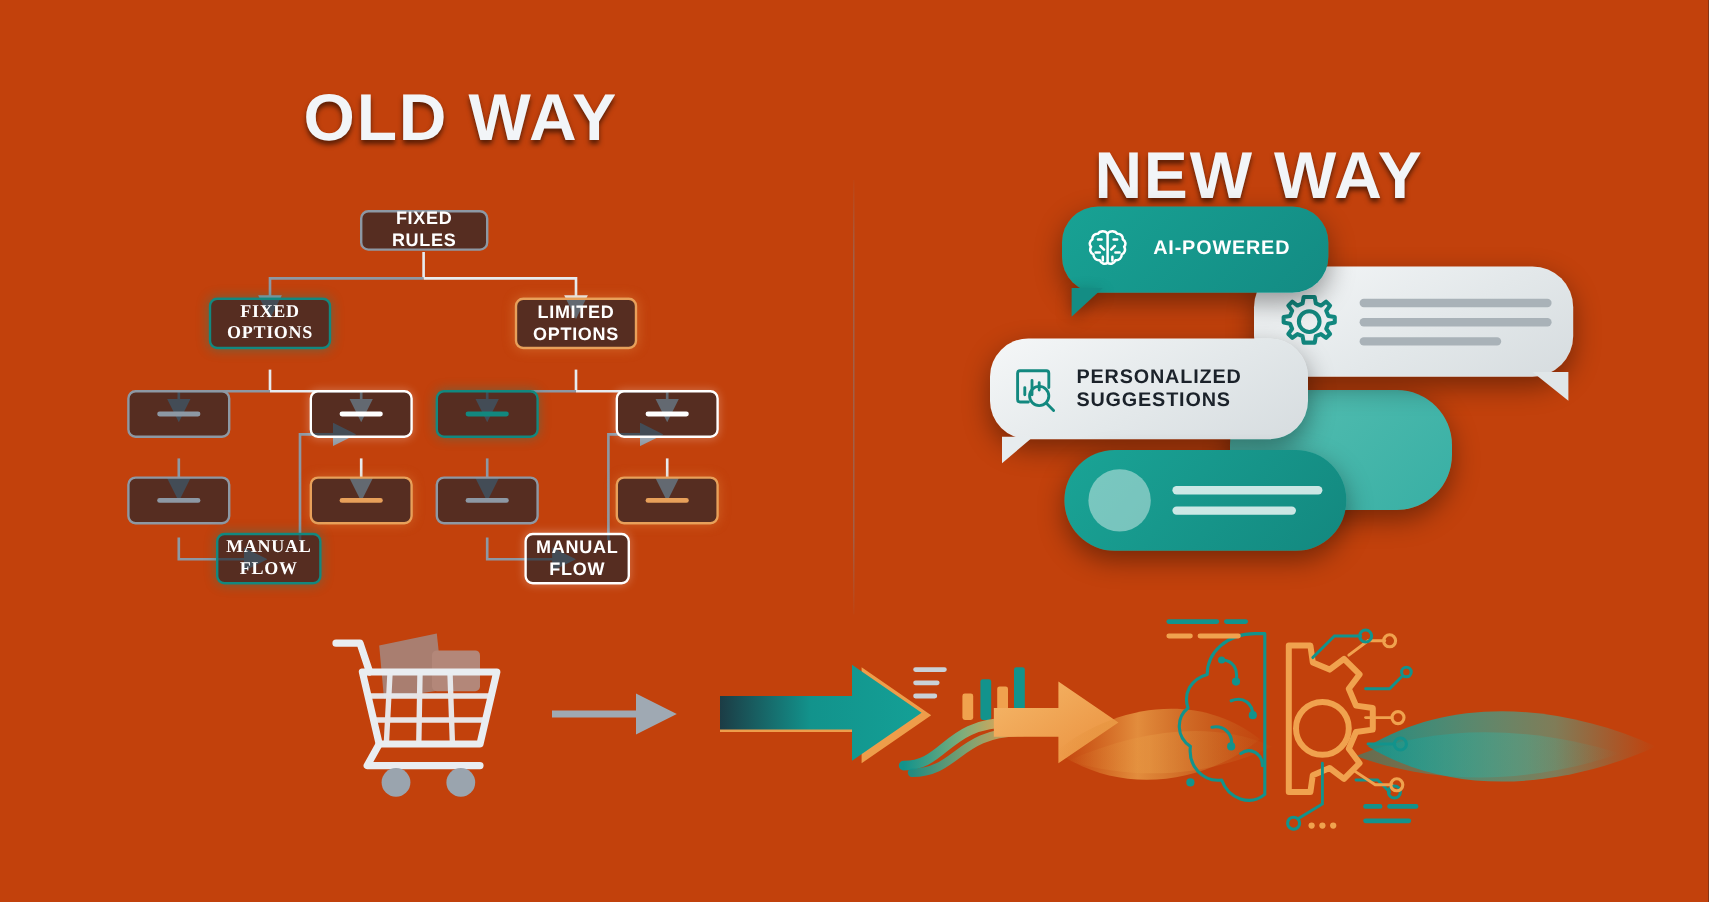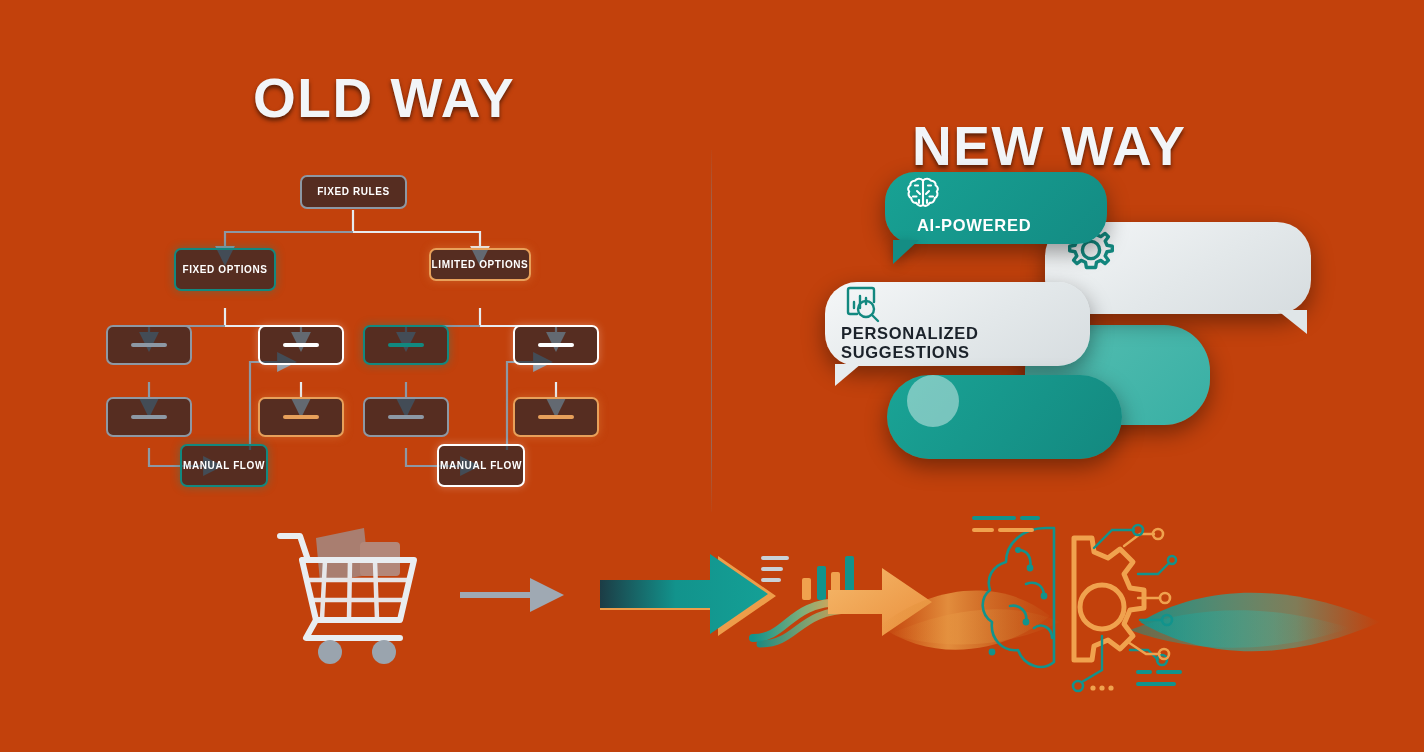--- a/index.html
+++ b/index.html
@@ -56,50 +56,49 @@
     border-radius: 7px;
     border: 2.5px solid #8d98a4;
     display: flex;
     align-items: center;
     justify-content: center;
     text-align: center;
     color: #ffffff;
     background: rgba(28,36,44,0.65);
   }
   .fnode .label {
-    font-size: 10px;
+    font-size: 15px;
     font-weight: bold;
     letter-spacing: 0.6px;
     line-height: 1.18;
   }
   .fnode .bar {
     width: 44%;
     height: 4.5px;
     border-radius: 3px;
     background: #8d98a4;
   }
-  .fnode.teal  { border-color: #12887f; box-shadow: 0 0 10px rgba(18,136,127,0.45); }
+  .fnode.teal  { border-color: #12887f; box-shadow: 0 0 10px rgba(18,136,127,0.45); font-family: Liberation Serif, serif; }
   .fnode.teal .bar { background: #12887f; }
   .fnode.orange{ border-color: #e8a05a; box-shadow: 0 0 10px rgba(232,160,90,0.35); }
   .fnode.orange .bar { background: #e8a05a; }
   .fnode.white { border-color: #ffffff; box-shadow: 0 0 8px rgba(255,255,255,0.28); }
   .fnode.white .bar { background: #ffffff; }
   .fnode.grey  { border-color: #8d98a4; }
 
   
   #bubbles { position: absolute; left: 820px; top: 160px; width: 500px; height: 320px; }
 
   .bubble {
     position: absolute;
     box-sizing: border-box;
     display: flex;
-    align-items: flex-start;
+    align-items: center;
     border-radius: 30px;
     box-shadow: 0 8px 22px rgba(0,0,0,0.40);
-    flex-direction: column;
   }
   .bubble .btext {
     font-size: 16.5px;
     font-weight: bold;
     letter-spacing: 0.7px;
     line-height: 1.16;
     white-space: pre-line;
   }
   .bubble-teal {
     background: linear-gradient(135deg, #18a294 0%, #138b83 100%);
@@ -203,21 +202,21 @@
     </svg>
 
     <div class="fnode grey" style="left:205px; top:15px; width:107px; height:34px;">
       <span class="label">FIXED RULES</span>
     </div>
 
     <div class="fnode teal" style="left:79px; top:88px; width:102px; height:43px;">
       <span class="label">FIXED
 OPTIONS</span>
     </div>
-    <div class="fnode orange" style="left:334px; top:88px; width:102px; height:33px;">
+    <div class="fnode orange" style="left:334px; top:88px; width:102px; height:43px;">
       <span class="label">LIMITED
 OPTIONS</span>
     </div>
 
     <div class="fnode grey" style="left:11px;  top:165px; width:86px; height:40px;">
         <span class="bar"></span>
       </div>
     <div class="fnode white" style="left:163px; top:165px; width:86px; height:40px;">
         <span class="bar"></span>
       </div>
@@ -293,21 +292,21 @@
       <span class="glyph-svg" style="position:relative; width:42px; height:42px; flex:0 0 42px; display:block;">
         <svg width="42" height="42" viewBox="0 0 42 42">
           <g fill="none" stroke="#12887f" stroke-width="2.4" stroke-linecap="round" stroke-linejoin="round">
             <path d="M33,20 L33,8 A2,2 0 0,0 31,6 L9,6 A2,2 0 0,0 7,8 L7,30 A2,2 0 0,0 9,32 L16,32"></path>
             <path d="M13,26 L13,20 M19,26 L19,14 M25,22 L25,16"></path>
             <circle cx="25" cy="27" r="8"></circle>
             <path d="M31,33 L37,39"></path>
           </g>
         </svg>
       </span>
-      <span class="btext" style="">PERSONALIZED
+      <span class="btext" style="margin-left:14px;">PERSONALIZED
 SUGGESTIONS</span>
       <span class="tail tail-bl-light"></span>
     </div>
 
     <div class="bubble" style="left:67px; top:215px; width:235px; height:84px; border-radius:42px; padding:0 20px; z-index:5;
                 background:linear-gradient(130deg,#1aa496 0%,#13887f 100%);">
       <span class="pill-circle"></span>
       <span style="display:flex; flex-direction:column; gap:10px; flex:1; margin-left:18px;">
         <span class="bline-w" style="width:100%;"></span>
         <span class="bline-w" style="width:82%;"></span>

